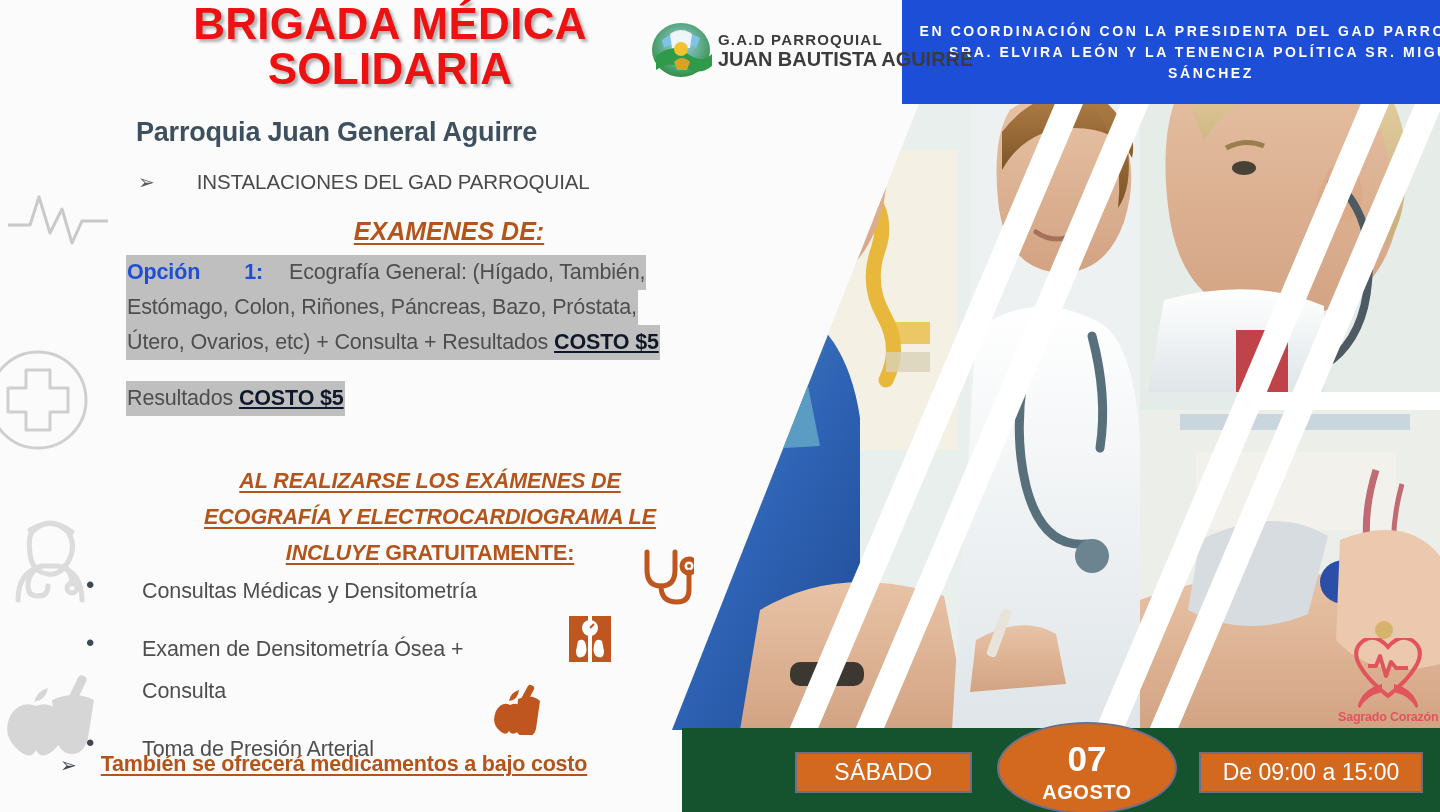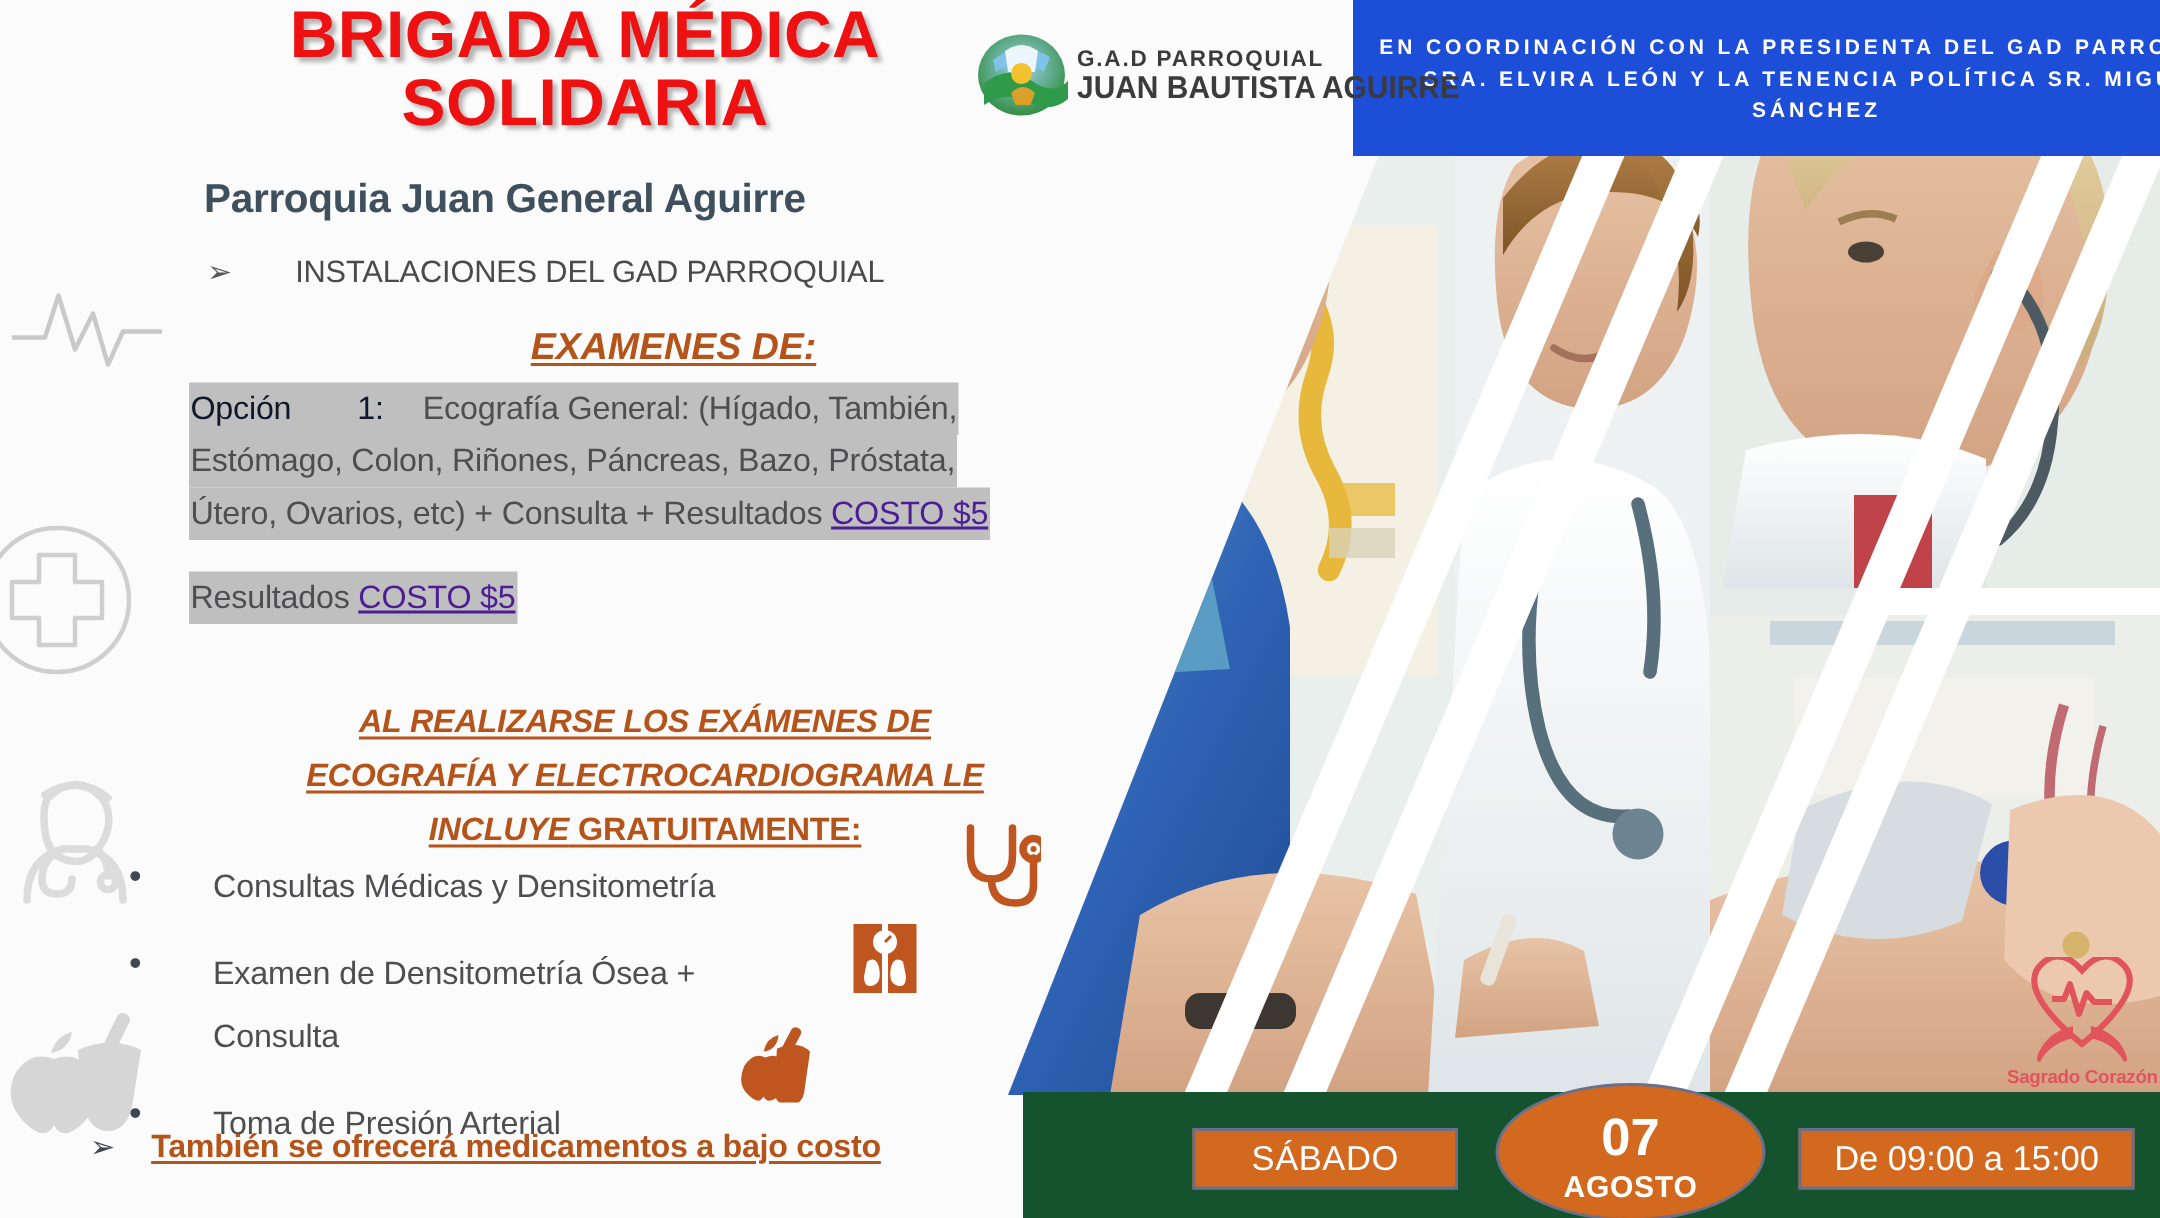--- a/index.html
+++ b/index.html
@@ -95,26 +95,26 @@
   .opt-line {
     display: flex;
     font-size: 21.5px;
     line-height: 35px;
     color: #4e4e50;
     white-space: nowrap;
     letter-spacing: -0.15px;
   }
   .opt-line .seg { background: #bfbfbf; padding: 0 1px; }
   .opt-num {
+    color: #1d4ed8;
+    font-weight: bold;
+  }
+  .costo {
+    font-weight: bold;
     color: #0f172a;
-    font-weight: normal;
-  }
-  .costo {
-    font-weight: normal;
-    color: #4c1d95;
     text-decoration: underline;
     text-underline-offset: 2px;
   }
   
   .j1 { display: inline-block; width: 44px; }
   .j2 { display: inline-block; width: 26px; }
   .j3 { display: inline-block; width: 16px; }
   .j4 { display: inline-block; width: 11px; }
 
   .al-realizarse {

